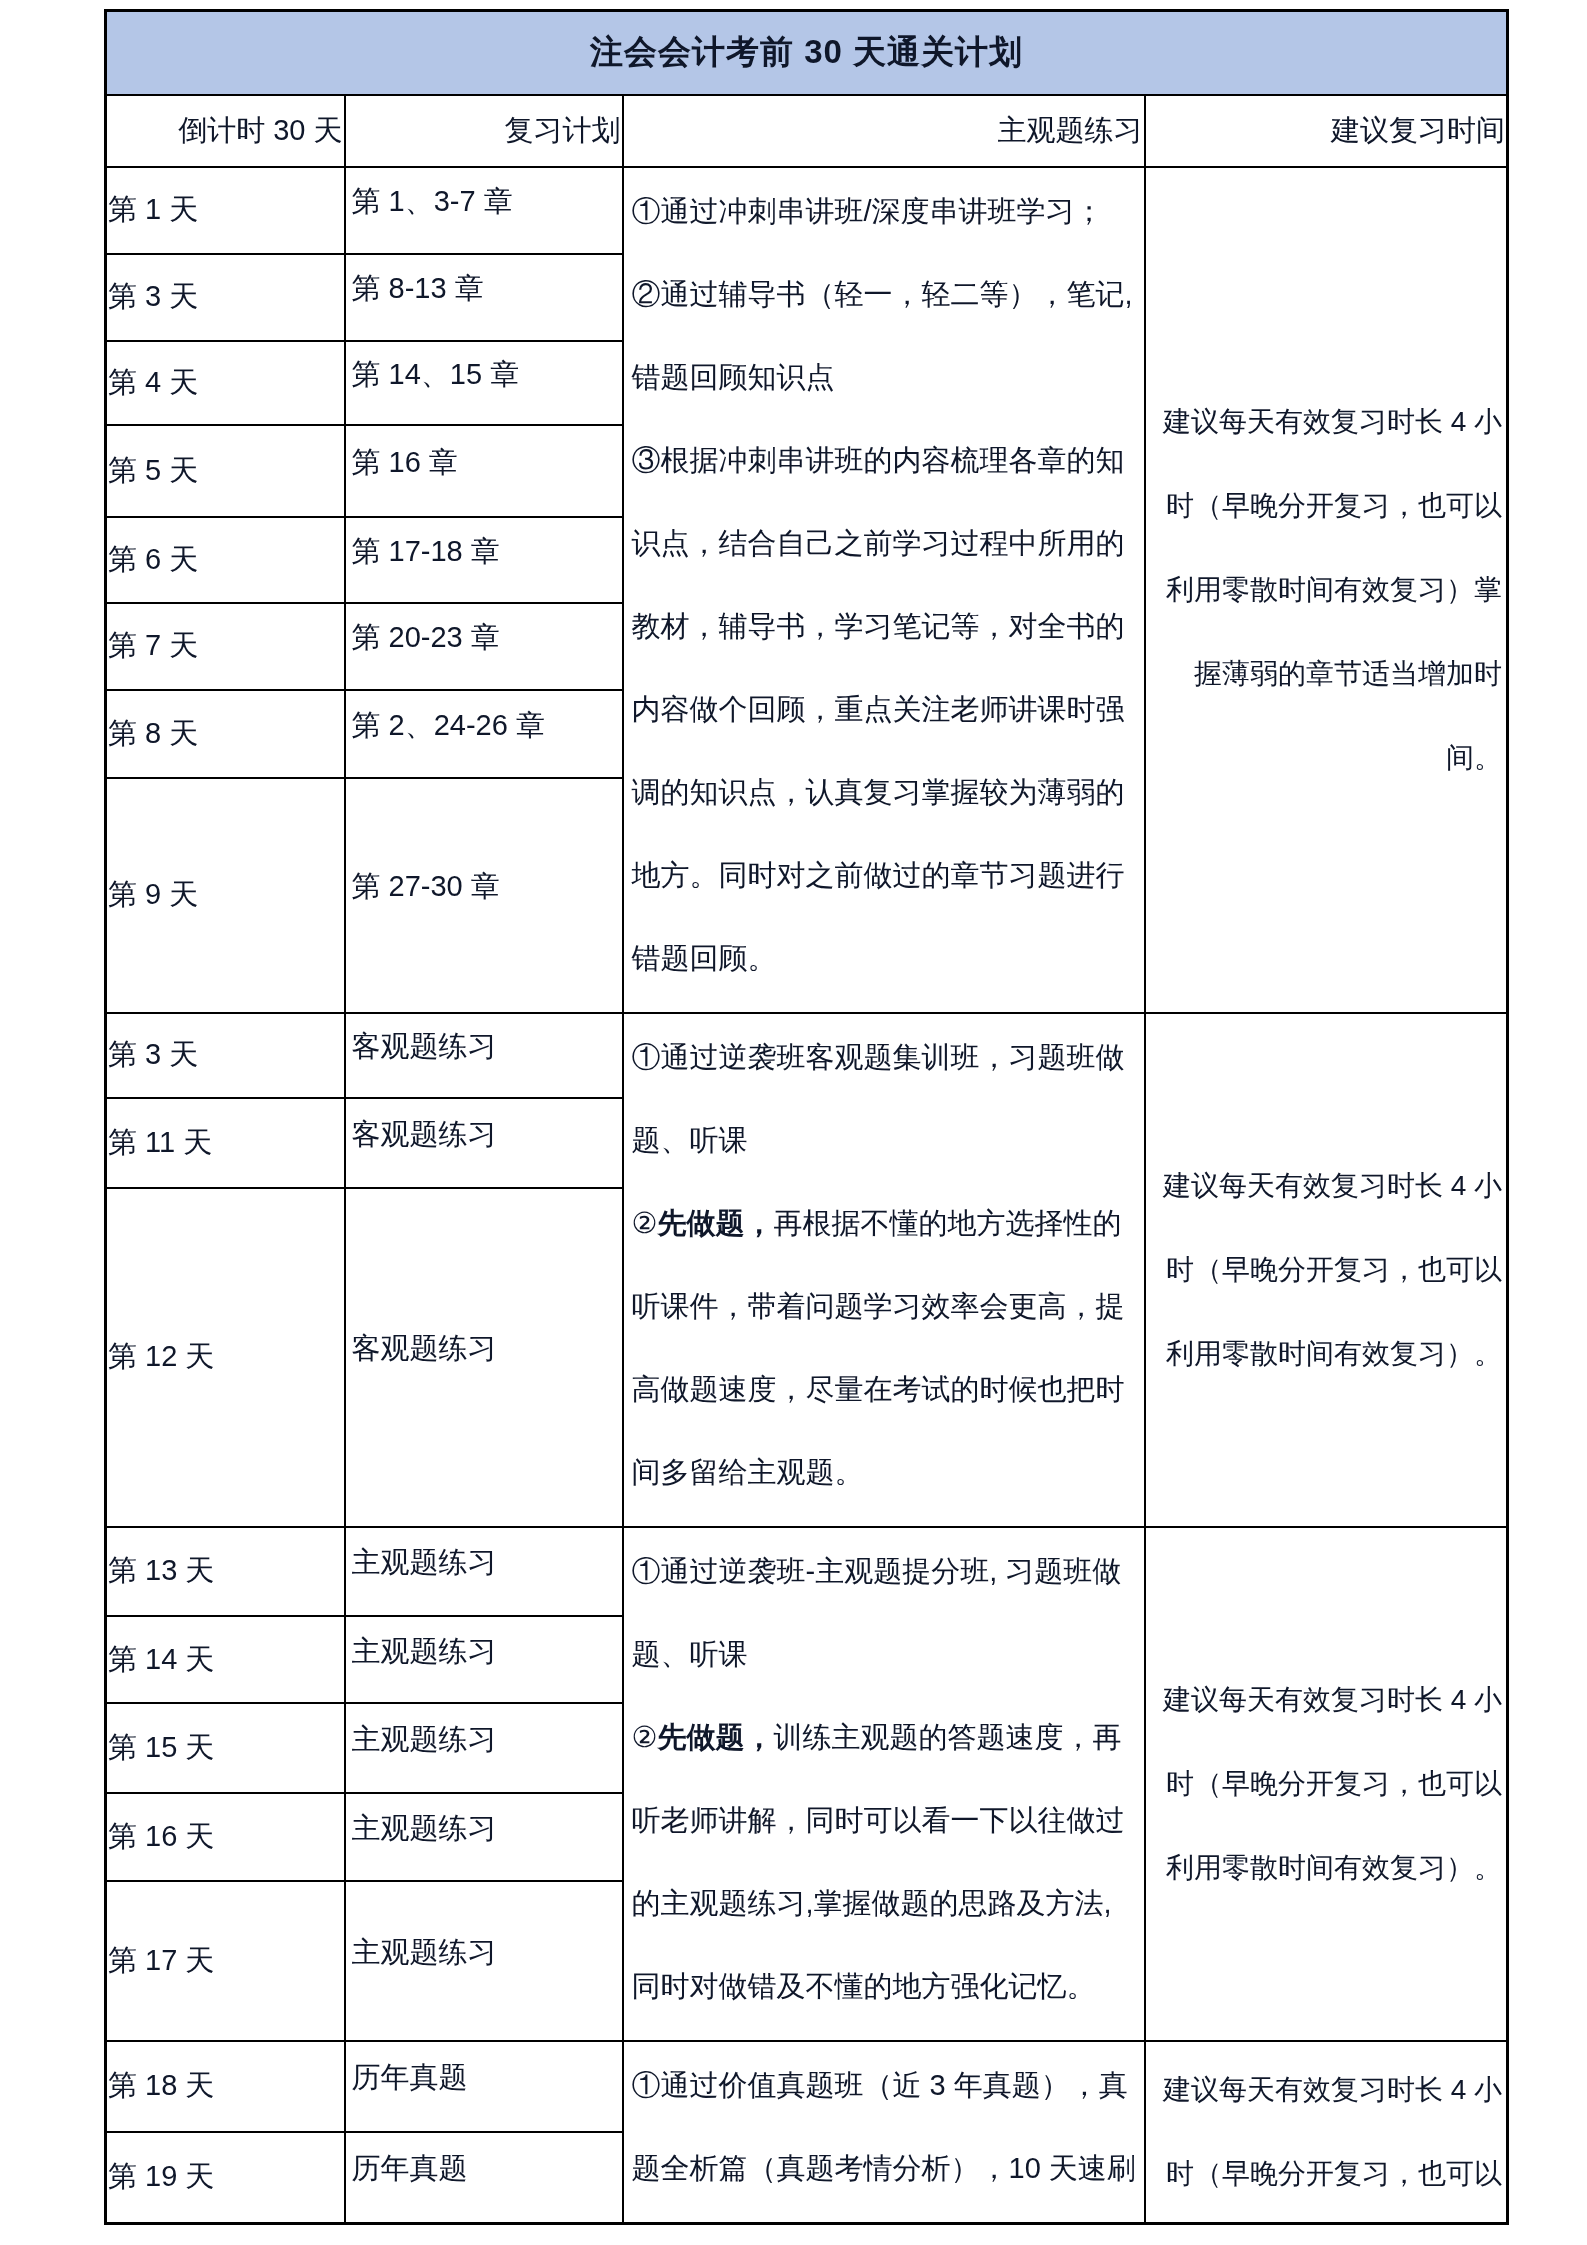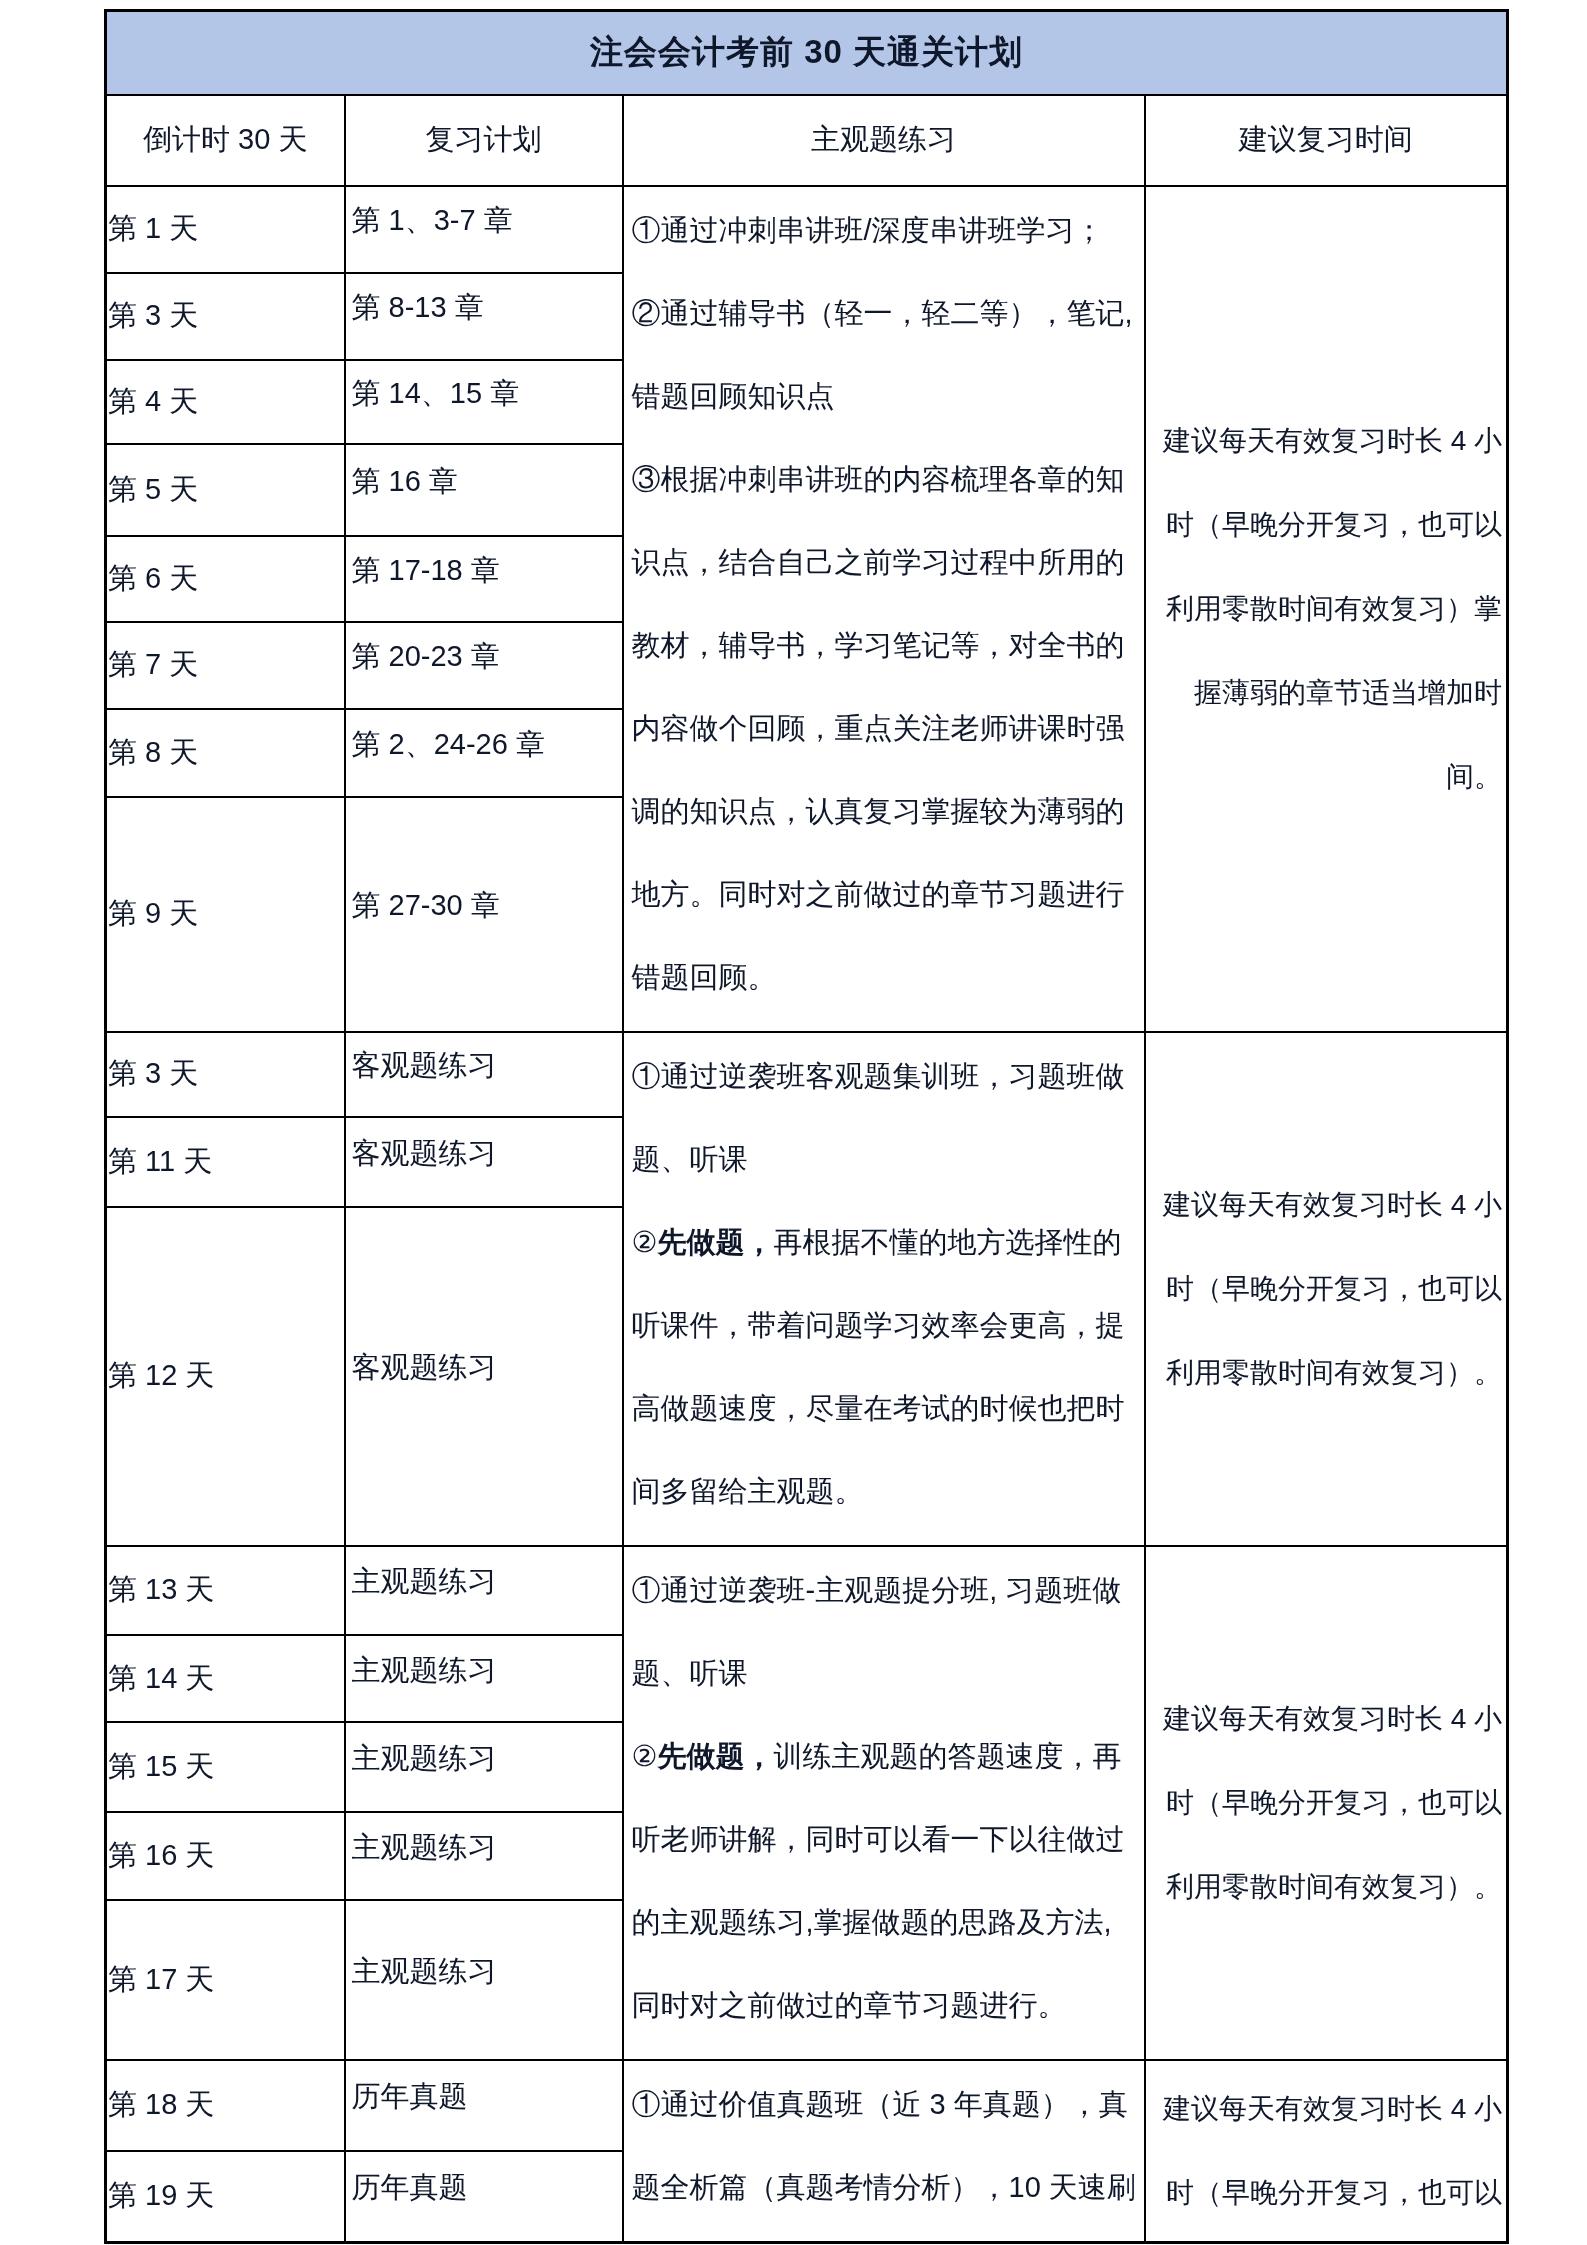--- a/index.html
+++ b/index.html
@@ -25,22 +25,22 @@
   }
   td.title-cell{
     height:84px;
     text-align:center;
     vertical-align:middle;
     font-size:33px;
     font-weight:bold;
     letter-spacing:1px;
   }
   tr.header-row td{
-    height:91px;
-    text-align:center;
+    height:72px;
+    text-align:right;
     vertical-align:middle;
     font-size:29px;
   }
   td.day-cell{
     text-align:left;
     vertical-align:middle;
     font-size:29px;
   }
   td.plan-cell{
     text-align:left;
@@ -157,21 +157,21 @@
           <td class="plan-cell">客观题练习</td>
         </tr>
         <tr style="height: 88px;">
           <td class="day-cell">第 13 天</td>
           <td class="plan-cell">主观题练习</td>
           <td class="method-cell" rowspan="5"><span>①通过逆袭班-主观题提分班, 习题班做
 题、听课
 ②</span><b>先做题，</b><span>训练主观题的答题速度，再
 听老师讲解，同时可以看一下以往做过
 的主观题练习,掌握做题的思路及方法,
-同时对之前做过的章节习题进行。</span></td>
+同时对做错及不懂的地方强化记忆。</span></td>
           <td class="time-cell" rowspan="5">建议每天有效复习时长 4 小
 时（早晚分开复习，也可以
 利用零散时间有效复习）。</td>
         </tr>
         <tr style="height: 85px;">
           <td class="day-cell">第 14 天</td>
           <td class="plan-cell">主观题练习</td>
         </tr>
         <tr style="height: 88px;">
           <td class="day-cell">第 15 天</td>

